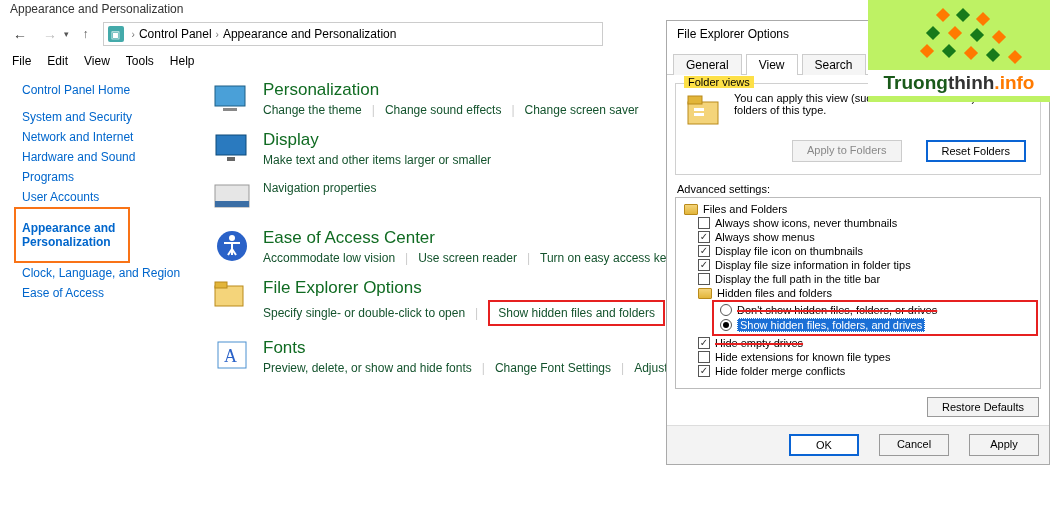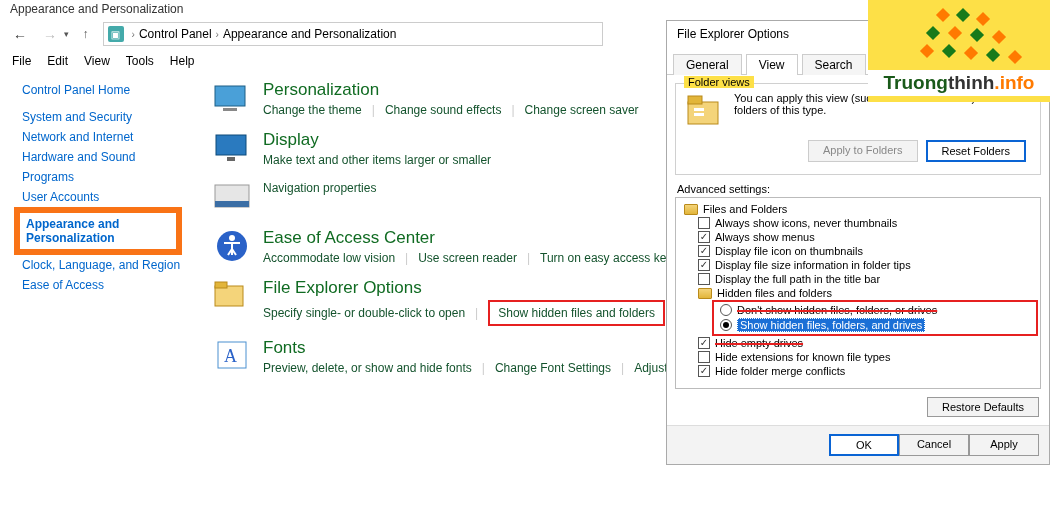--- a/index.html
+++ b/index.html
@@ -59,24 +59,24 @@
     padding: 0 0 0 22px;
   }
   .side-link {
     color: #0066cc;
     padding: 3px 0;
     font-size: 12px;
     cursor: pointer;
   }
   .side-link.home { color: #0066cc; padding-bottom:10px; }
   .side-current-box {
-    border: 6px solid #f97316;
-    padding: 4px 6px;
+    border: 2px solid #f97316;
+    padding: 12px 6px;
     margin-left: -8px;
-    width: 168px;
+    width: 116px;
   }
   .main {
     flex: 1;
     padding-left: 6px;
   }
   .cat {
     display: flex;
     align-items: flex-start;
     margin-bottom: 12px;
   }
@@ -163,21 +163,21 @@
   }
   .folder-views-row {
     display: flex;
     gap: 10px;
     align-items: flex-start;
   }
   .fv-icon {
     width: 40px; height: 40px;
   }
   .fv-text { flex:1; font-size: 11px; }
-  .fv-buttons { display:flex; gap:8px; justify-content:flex-end; margin-top:8px; padding-right: 6px;}
+  .fv-buttons { display:flex; gap:24px; justify-content:flex-end; margin-top:8px; padding-right: 6px;}
   .dlg-btn {
     border: 1px solid #999;
     background: #f3f3f3;
     padding: 3px 14px;
     font-size: 11px;
     min-width: 96px;
     text-align: center;
     cursor: pointer;
   }
   .dlg-btn.disabled { color:#888; border-color:#ccc; cursor:default;}
@@ -226,34 +226,34 @@
   }
   .sel-hl {
     background:#1a6fd6;
     color:#fff;
     border:1px dotted #fff;
     padding: 0 2px;
   }
   .strike { text-decoration: line-through; text-decoration-color:#e62020; text-decoration-thickness:2px;}
   .restore-row { display:flex; justify-content:flex-end; padding: 0 10px 8px 0;}
   .dlg-footer {
-    display:flex; justify-content:flex-end; gap:0;
+    display:flex; justify-content:flex-end; gap:20px;
     padding: 8px 10px;
     border-top:1px solid #ddd;
     background:#f3f3f3;
   }
   .dlg-footer .dlg-btn { min-width:70px; }
   .dlg-footer .dlg-btn.ok { border:2px solid #0a64d4; background:#fff;}
 
   
   .logo {
     position: absolute;
     right: 0; top: 0;
     width: 182px;
-    background: #fde047;
+    background: #bef264;
     color: #fff;
     text-align: center;
     padding-bottom: 6px;
   }
   .logo-dots { height: 70px; position:relative; }
   .dot{ position:absolute; width:10px; height:10px; transform: rotate(45deg);}
   .logo-text { font-size: 19px; font-weight: bold; background:#fff; color:#1a5a1a; padding:2px 0;}
   .logo-text .orange{ color:#ff7a00;}
   .logo-text .dark{ color:#333;}
 </style>

